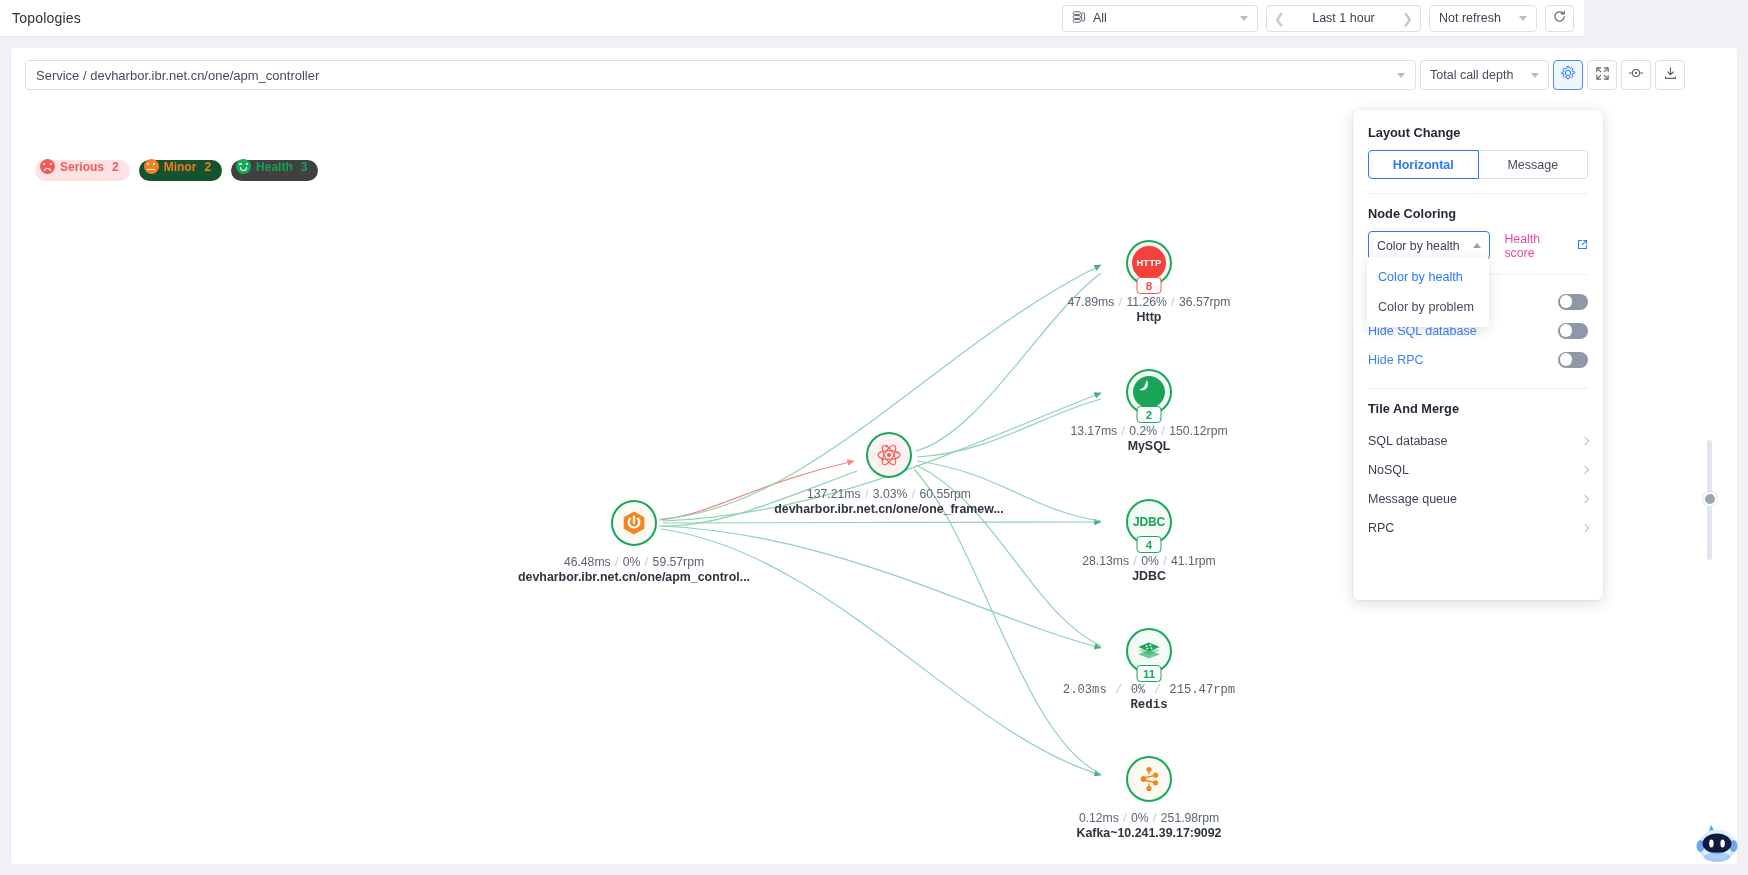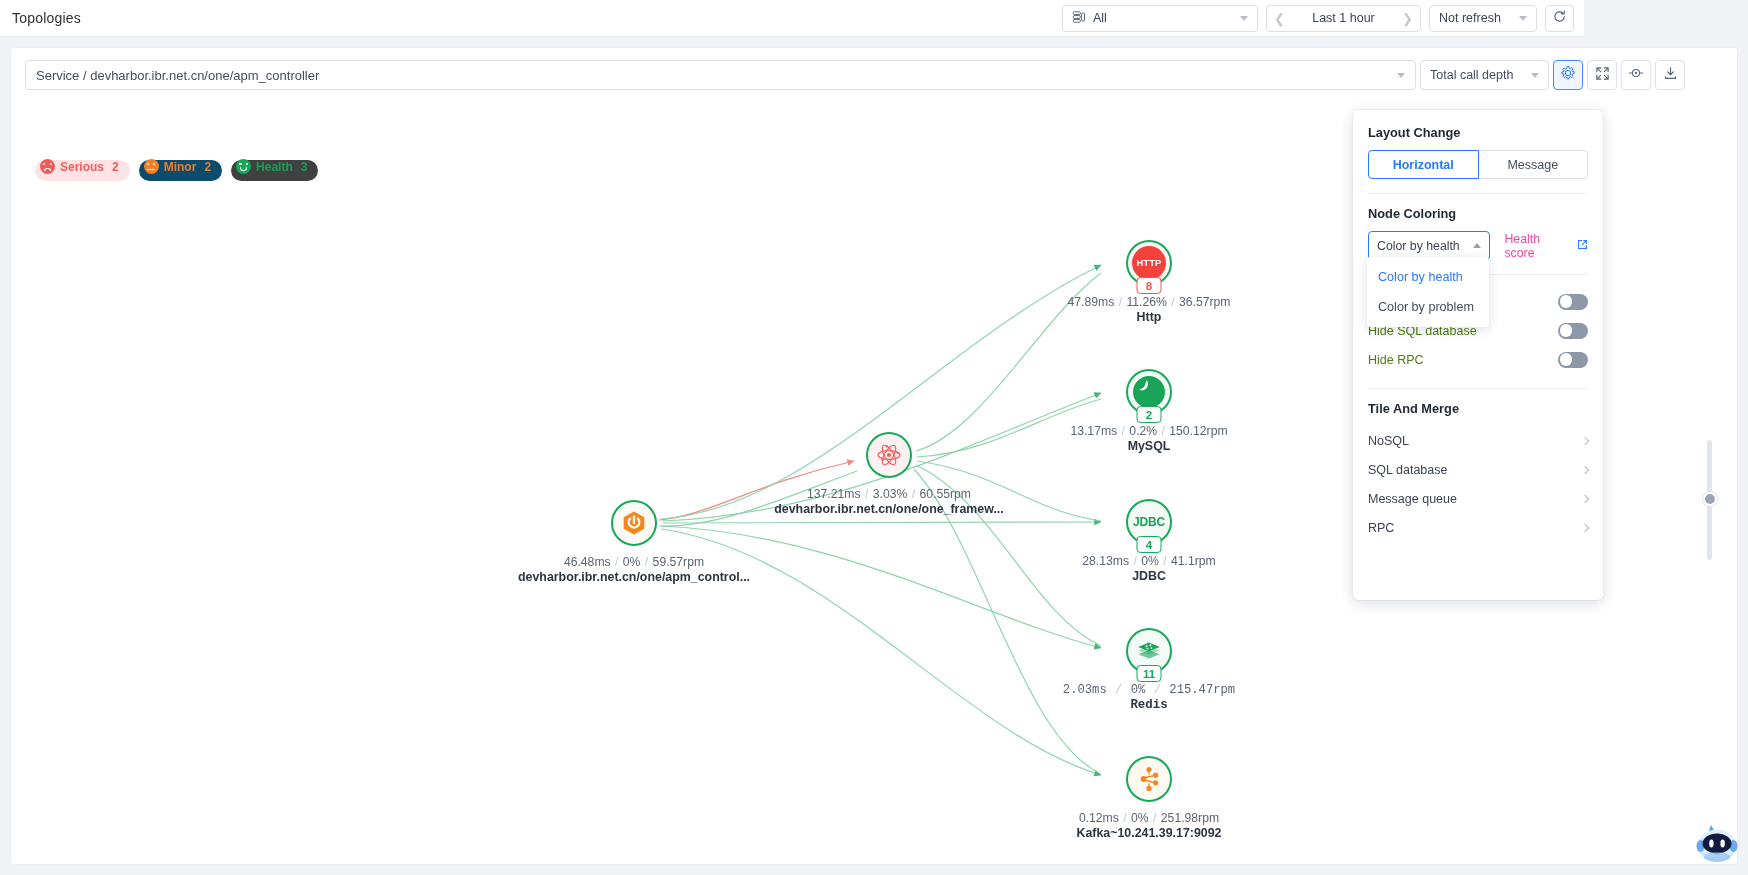--- a/index.html
+++ b/index.html
@@ -120,21 +120,21 @@
   .chip .face::after  { right: 3.4px; }
   .chip .mouth {
     position: absolute; left: 3.6px; bottom: 3.4px;
     width: 7.8px; height: 3.4px;
     border: 1.3px solid #fff; border-top: 0;
     border-radius: 0 0 8px 8px;
   }
   .chip.serious { background: #fde3e3; color: #f35b5b; }
   .chip.serious .face { background: #f35b5b; }
   .chip.serious .mouth { border-bottom: 0; border-top: 1.3px solid #fff; border-radius: 8px 8px 0 0; bottom: 2.6px; }
-  .chip.minor { background: #0c4a6e; color: #f07c22; }
+  .chip.minor { background: #14532d; color: #f07c22; }
   .chip.minor .face { background: #f58023; }
   .chip.minor .mouth { border-bottom: 0; border-top: 1.3px solid #fff; border-radius: 0; height: 0; bottom: 3.8px; }
   .chip.health { background: #404040; color: #14a053; }
   .chip.health .face { background: #17a95a; }
   .chip .num { font-weight: bold; margin-left: 3px; }
 
   
   .canvas {
     position: absolute; left: 0; top: 95px;
     width: 1728px; height: 720px;
@@ -228,21 +228,21 @@
     z-index: 40;
   }
   .dropdown .opt {
     height: 30px; display: flex; align-items: center;
     padding: 0 11px; font-size: 12.6px; color: #454d5c;
   }
   .dropdown .opt.sel { color: #2979ff; }
 
   .tg-row {
     display: flex; align-items: center; justify-content: space-between;
-    height: 29px; font-size: 12.5px; color: #4d7c0f;
+    height: 29px; font-size: 12.5px; color: #3b82f6;
   }
   .toggle {
     width: 30px; height: 16px; border-radius: 9px;
     background: #8e98a8; position: relative; flex: none;
   }
   .toggle::after {
     content: ""; position: absolute;
     left: 1.6px; top: 1.6px;
     width: 12.8px; height: 12.8px; border-radius: 50%;
     background: #fff;
@@ -646,25 +646,25 @@
   </div>
   <div class="tg-row">
     <span>Hide RPC</span>
     <span class="toggle"></span>
   </div>
 
   <div class="divider"></div>
 
   <div class="pop-h">Tile And Merge</div>
   <div class="tm-row">
+    <span>SQL database</span>
+    <span class="chev-r"></span>
+  </div>
+  <div class="tm-row">
     <span>NoSQL</span>
-    <span class="chev-r"></span>
-  </div>
-  <div class="tm-row">
-    <span>SQL database</span>
     <span class="chev-r"></span>
   </div>
   <div class="tm-row">
     <span>Message queue</span>
     <span class="chev-r"></span>
   </div>
   <div class="tm-row">
     <span>RPC</span>
     <span class="chev-r"></span>
   </div>

